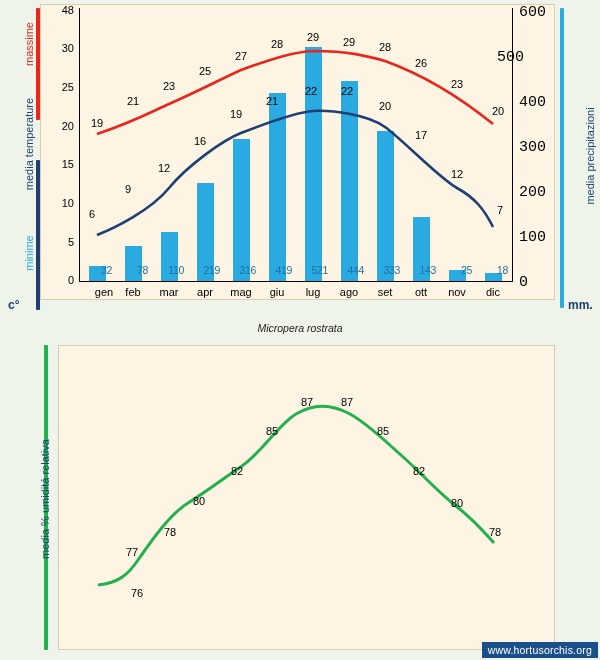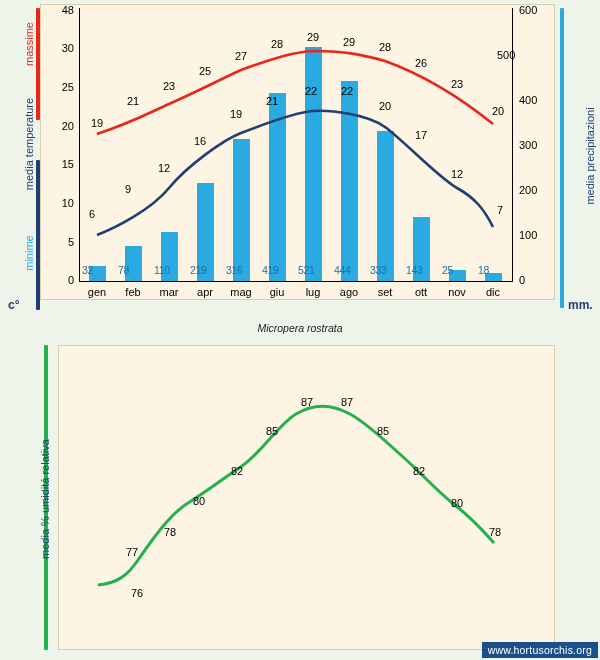--- a/index.html
+++ b/index.html
@@ -34,43 +34,44 @@
 
   .tick{
     position:absolute;
     font-size:11px;
     color:#000;
     text-align:right;
     width:22px;
   }
   .tickr{
     position:absolute;
-    font-size:11px;
+    font-size:15px;
     color:#000;
     text-align:left;
     width:26px;
+    font-family:Liberation Mono, monospace;
   }
   .month{
     position:absolute;
     font-size:11px;
     text-align:center;
     width:34px;
     color:#000;
   }
   .bar{
     position:absolute;
     background:#29abe2;
     bottom:0;
   }
   .barval{
     position:absolute;
     font-size:10.5px;
     color:#1f6fa5;
     width:30px;
-    text-align:left;
+    text-align:right;
     letter-spacing:-0.3px;
   }
   .pt-label{
     position:absolute;
     font-size:11px;
     width:26px;
     text-align:center;
     color:#000;
   }
   .species{
@@ -183,21 +184,21 @@
 <div class="pt-label" style="left:187px;top:135px;">16</div>
 <div class="pt-label" style="left:223px;top:108px;">19</div>
 <div class="pt-label" style="left:259px;top:95px;">21</div>
 <div class="pt-label" style="left:298px;top:85px;">22</div>
 <div class="pt-label" style="left:334px;top:85px;">22</div>
 <div class="pt-label" style="left:372px;top:100px;">20</div>
 <div class="pt-label" style="left:408px;top:129px;">17</div>
 <div class="pt-label" style="left:444px;top:168px;">12</div>
 <div class="pt-label" style="left:487px;top:204px;">7</div>
 
-<div class="month" style="left:80px;top:286px;">gen</div>
+<div class="month" style="left:87px;top:286px;">gen</div>
 <div class="month" style="left:116px;top:286px;">feb</div>
 <div class="month" style="left:152px;top:286px;">mar</div>
 <div class="month" style="left:188px;top:286px;">apr</div>
 <div class="month" style="left:224px;top:286px;">mag</div>
 <div class="month" style="left:260px;top:286px;">giu</div>
 <div class="month" style="left:296px;top:286px;">lug</div>
 <div class="month" style="left:332px;top:286px;">ago</div>
 <div class="month" style="left:368px;top:286px;">set</div>
 <div class="month" style="left:404px;top:286px;">ott</div>
 <div class="month" style="left:440px;top:286px;">nov</div>

